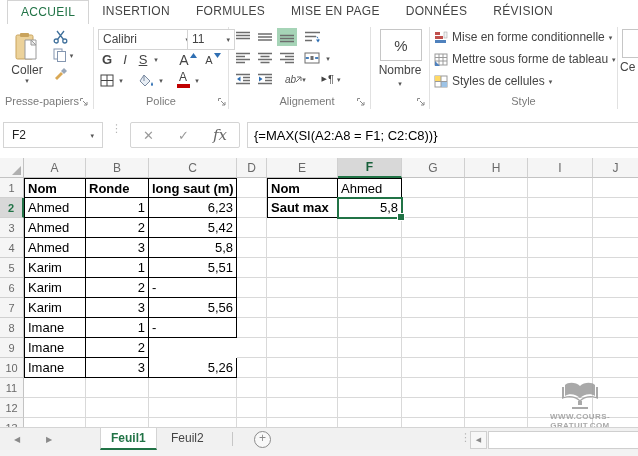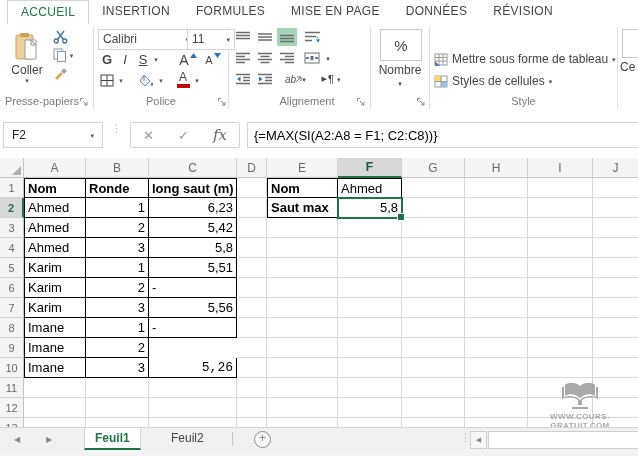--- a/index.html
+++ b/index.html
@@ -331,20 +331,30 @@
     </div>
   <div class="launcher" style="left:416px">
     <svg width="10" height="10" viewBox="0 0 10 10">
         <g stroke="#8a8a8a" fill="none">
       <path d="M1.5 4 V1.5 H4"></path>
           <path d="M4 4 L8 8 M8 8 V5 M8 8 H5"></path>
         </g>
       </svg>
   </div>
 
+  <div class="ic" style="left:434px;top:5px;height:16px">
+    <svg width="14" height="13" viewBox="0 0 14 13">
+      <rect x="1" y="1" width="5" height="3" fill="#c0504d"></rect>
+        <rect x="1" y="5" width="8" height="3" fill="#c0504d"></rect>
+      <rect x="1" y="9" width="11" height="3" fill="#4f81bd"></rect>
+        <rect x="10" y="1" width="3" height="6" fill="#f2f2f2" stroke="#9a9a9a" stroke-width=".5"></rect>
+      </svg>
+    <span style="margin-left:4px">Mise en forme conditionnelle</span>
+    <span class="caret" style="margin-left:4px">▾</span>
+    </div>
   <div class="ic" style="left:434px;top:27px;height:16px">
     <svg width="14" height="13" viewBox="0 0 14 13">
       <rect x="1" y="1" width="12" height="11" fill="#fff" stroke="#9a9a9a"></rect>
       <path d="M1 4.5 H13 M1 8 H13 M5 1 V12 M9 1 V12" stroke="#9a9a9a"></path>
       <path d="M1 8 L6 13 H1 Z" fill="#4f81bd"></path>
       </svg>
     <span style="margin-left:4px">Mettre sous forme de tableau</span>
     <span class="caret" style="margin-left:4px">▾</span>
     </div>
   <div class="ic" style="left:434px;top:49px;height:16px">
@@ -485,21 +495,21 @@
     <div class="cell" style="left: 237px; top: 180px; width: 30px;"></div>
     <div class="cell" style="left: 267px; top: 180px; width: 71px;"></div>
     <div class="cell" style="left: 338px; top: 180px; width: 64px;"></div>
     <div class="cell" style="left: 402px; top: 180px; width: 63px;"></div>
     <div class="cell" style="left: 465px; top: 180px; width: 63px;"></div>
     <div class="cell" style="left: 528px; top: 180px; width: 65px;"></div>
     <div class="cell" style="left: 593px; top: 180px; width: 46px;"></div>
     <div class="rowhdr" style="top: 200px;">10</div>
     <div class="cell bl br bb" style="left: 24px; top: 200px; width: 62px;">Imane</div>
     <div class="cell ar br bb" style="left: 86px; top: 200px; width: 63px;">3</div>
-    <div class="cell ar br bb" style="left: 149px; top: 200px; width: 88px; font-family: Liberation Mono, monospace;">5,26</div>
+    <div class="cell ar br bb" style="left: 149px; top: 200px; width: 88px;">5,26</div>
     <div class="cell" style="left: 237px; top: 200px; width: 30px;"></div>
     <div class="cell" style="left: 267px; top: 200px; width: 71px;"></div>
     <div class="cell" style="left: 338px; top: 200px; width: 64px;"></div>
     <div class="cell" style="left: 402px; top: 200px; width: 63px;"></div>
     <div class="cell" style="left: 465px; top: 200px; width: 63px;"></div>
     <div class="cell" style="left: 528px; top: 200px; width: 65px;"></div>
     <div class="cell" style="left: 593px; top: 200px; width: 46px;"></div>
     <div class="rowhdr" style="top: 220px;">11</div>
     <div class="cell" style="left: 24px; top: 220px; width: 62px;"></div>
     <div class="cell" style="left: 86px; top: 220px; width: 63px;"></div>
@@ -546,21 +556,21 @@
       <rect x="20" y="20" width="4" height="4"></rect>
       <path d="M14 26 h16 v2 h-16 z"></path>
     </g>
   </svg>
   <div class="wtext">WWW.COURS-GRATUIT.COM</div>
 </div>
 
 <div id="sheetbar">
   <span class="navarrow" style="left:14px">◀</span>
   <span class="navarrow" style="left:46px">▶</span>
-  <div class="stab active" style="left:84px">Feuil1</div>
+  <div class="stab active" style="left:100px">Feuil1</div>
   <div class="stab" style="left:161px">Feuil2</div>
   <div class="tabdiv" style="left:232px"></div>
   <div id="addsheet"><span>+</span></div>
   <span class="dots" style="left:460px;top:6px;position:absolute">⋮</span>
   <div id="hscroll-arrow">
       <span>◀</span>
     </div>
   <div id="hscroll-thumb"></div>
 </div>
 <div id="statusbar"></div>

